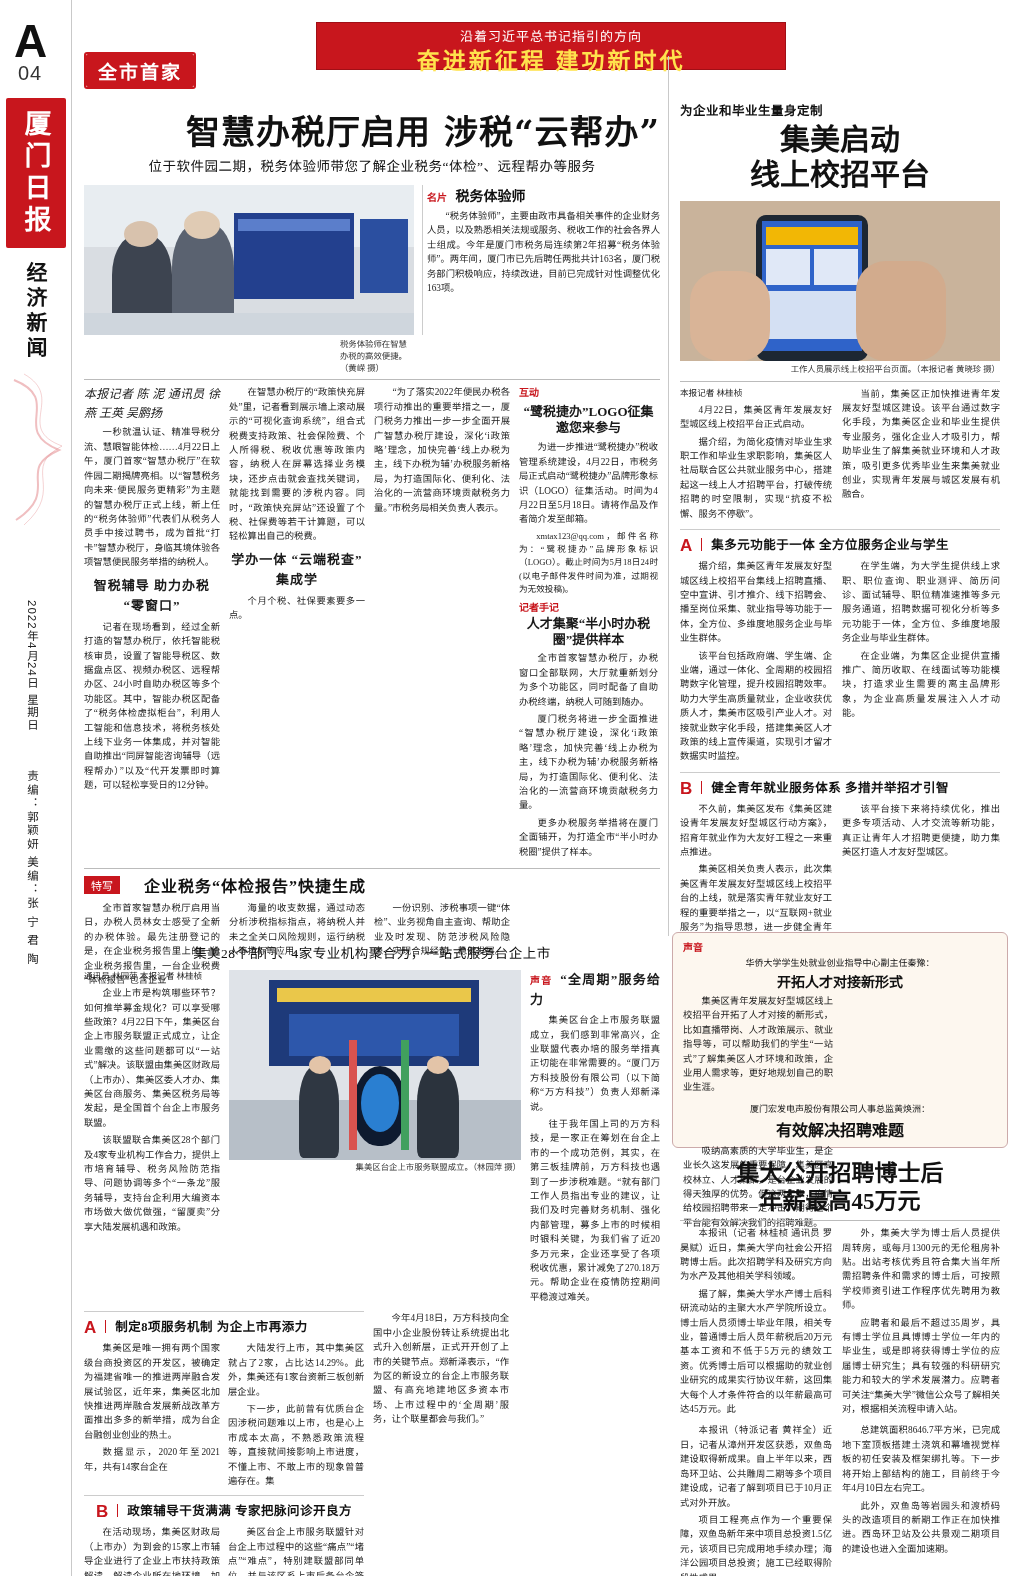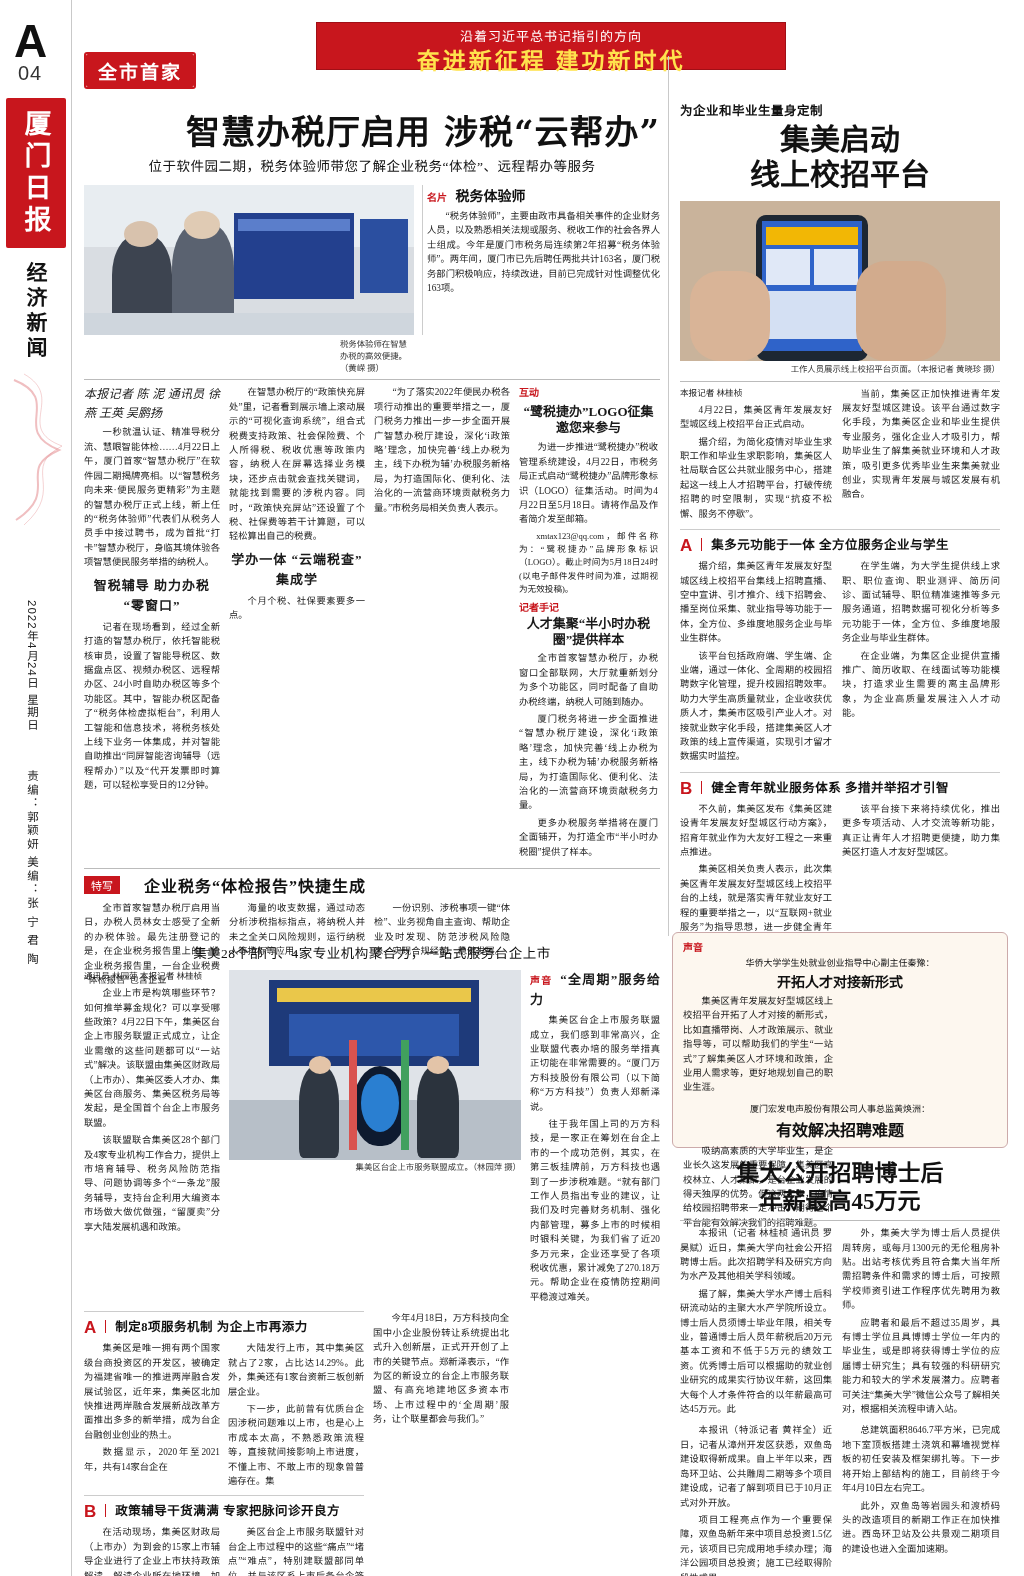--- a/index.html
+++ b/index.html
@@ -375,21 +375,21 @@
         <div style="display:flex; gap:8px; margin-top:3px;">
           <div style="width:136px;" class="body-col">
             <p>集美区是唯一拥有两个国家级台商投资区的开发区，被确定为福建省唯一的推进两岸融合发展试验区，近年来，集美区北加快推进两岸融合发展新战改革方面推出多多的新举措，成为台企台融创业创业的热土。</p>
             <p>数据显示，2020年至2021年，共有14家台企在</p>
           </div>
           <div style="width:136px;" class="body-col">
             <p>大陆发行上市，其中集美区就占了2家，占比达14.29%。此外，集美还有1家台资新三板创新层企业。</p>
             <p>下一步，此前曾有优质台企因涉税问题难以上市，也是心上市成本太高，不熟悉政策流程等，直接就间接影响上市进度，不懂上市、不敢上市的现象曾普遍存在。集</p>
           </div>
         </div>
-        <div style="border-top:1px solid #ccc; padding-top:4px; margin-top:4px;">
+        <div style="border-top:1px solid #ccc; padding-top:4px; margin-top:4px;text-align:center;">
           <span class="abox">B</span>
           <span style="display:inline-block; width:1px; height:13px; background:#c8161d; margin:0 5px; vertical-align:-2px;"></span>
           <span class="secttitle">政策辅导干货满满  专家把脉问诊开良方</span>
         </div>
         <div style="display:flex; gap:8px; margin-top:3px;">
           <div style="width:136px;" class="body-col">
             <p>在活动现场，集美区财政局（上市办）为到会的15家上市辅导企业进行了企业上市扶持政策解读，解读企业所在地环境、加快上市进程。集美区税务局业务骨干则分享了新的组合式税费支持政策、福建省首个省内最新辅助市场综合推道服务内容等，上市税务台企自主管理在上市辅导设计台企税金额百税处务益服务平台，较一证券介绍了多层次资本</p>
           </div>
           <div style="width:136px;" class="body-col">
             <p>美区台企上市服务联盟针对台企上市过程中的这些“痛点”“堵点”“难点”，特别建联盟部同单位，并与该区系上市后备台企签订服务协议，制定了8项服务机制。积极多方力量与企业搭建一条龙“服务辅导，为台企上市再添“一把力”，帮助台企享受资本市场改革红利。</p>

